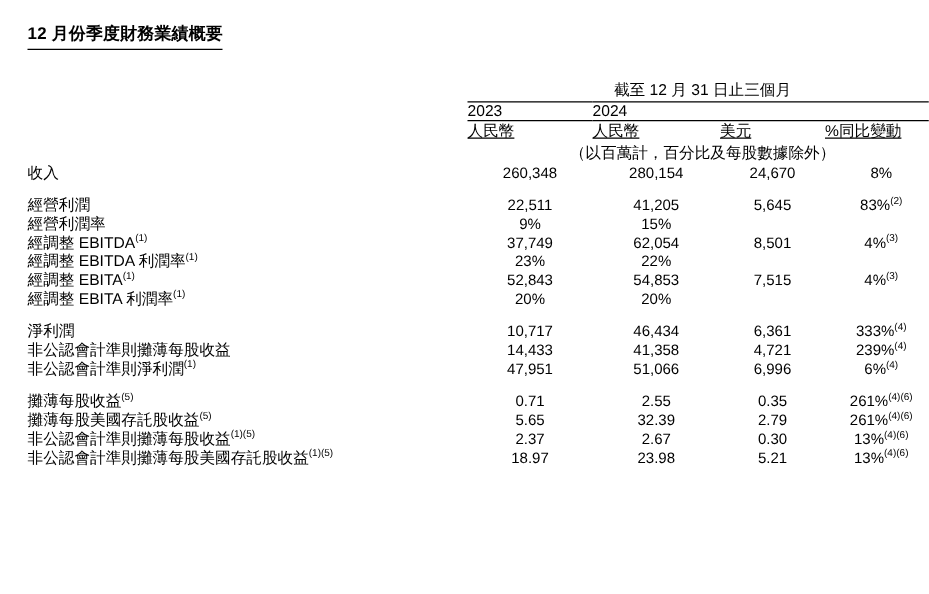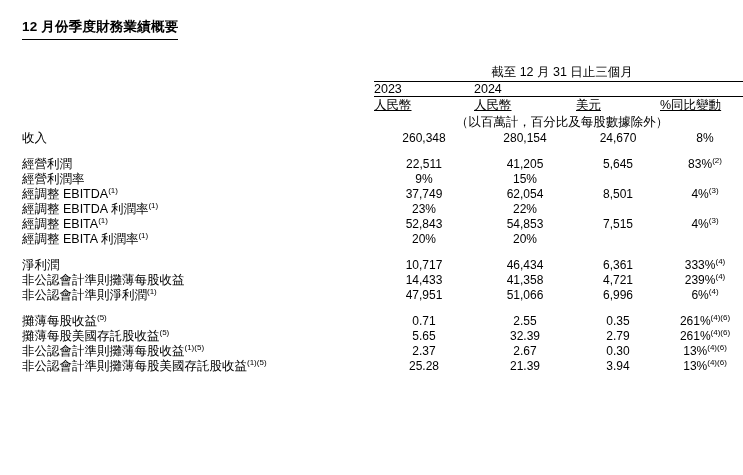--- a/index.html
+++ b/index.html
@@ -235,20 +235,20 @@
         </tr>
         <tr class="row">
           <td class="lbl">非公認會計準則攤薄每股收益<sup>(1)(5)</sup></td>
           <td class="num">2.37</td>
           <td class="num">2.67</td>
           <td class="num">0.30</td>
           <td class="num">13%<sup>(4)(6)</sup></td>
         </tr>
         <tr class="row">
           <td class="lbl">非公認會計準則攤薄每股美國存託股收益<sup>(1)(5)</sup></td>
-          <td class="num">25.28</td>
-          <td class="num">21.39</td>
-          <td class="num">3.94</td>
+          <td class="num">18.97</td>
+          <td class="num">23.98</td>
+          <td class="num">5.21</td>
           <td class="num">13%<sup>(4)(6)</sup></td>
         </tr>
       </tbody>
   </table>
 </div>
 
 </body></html>

